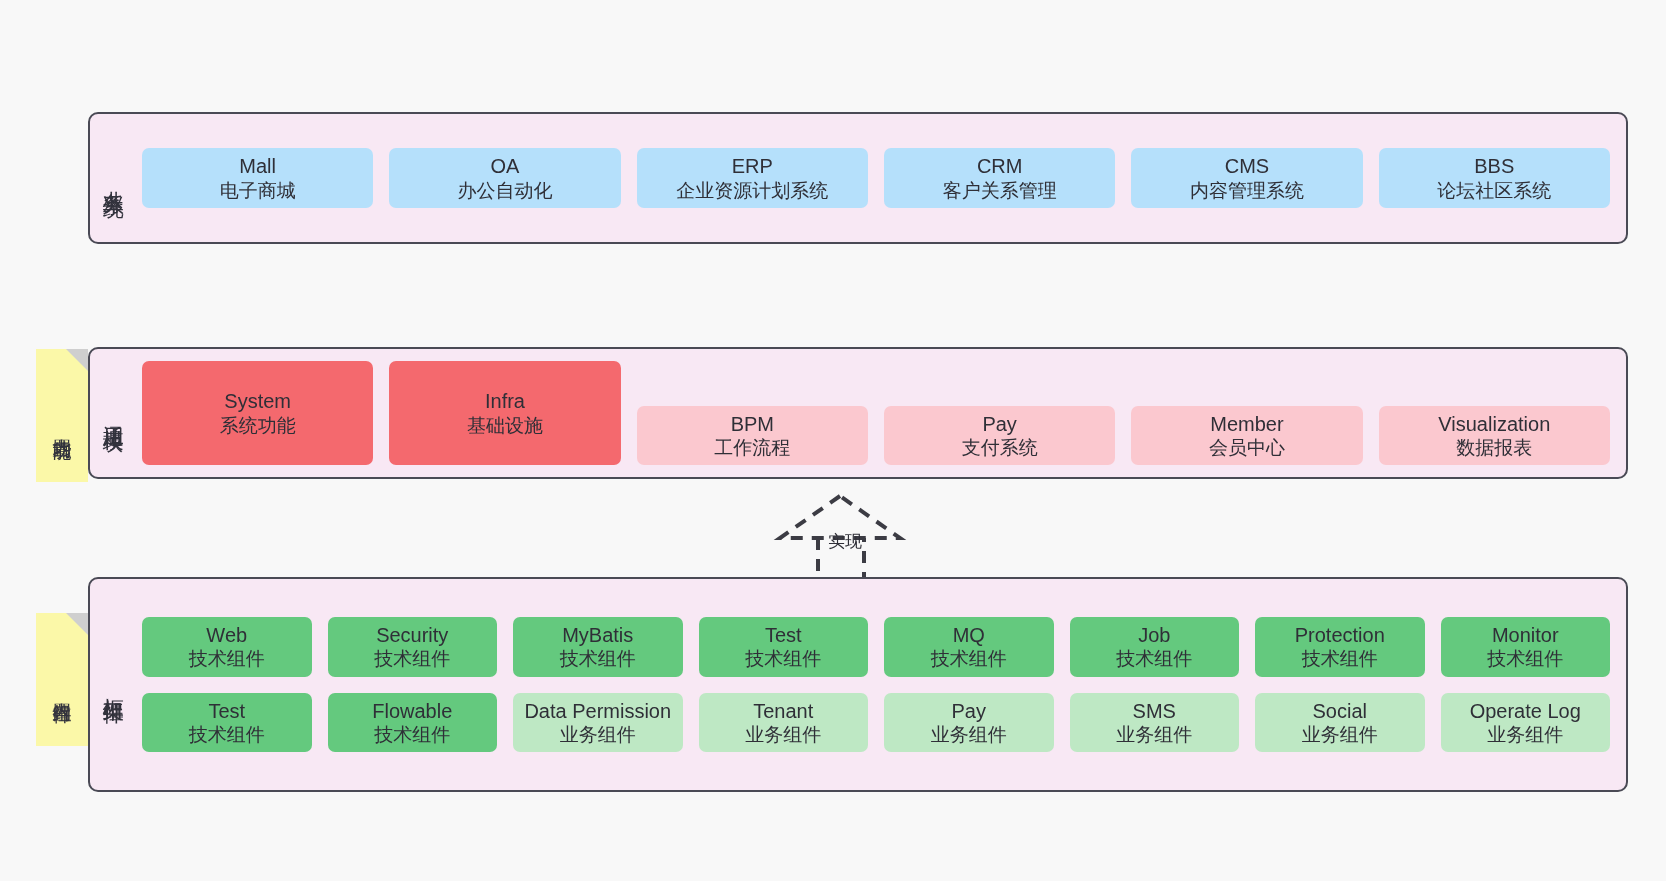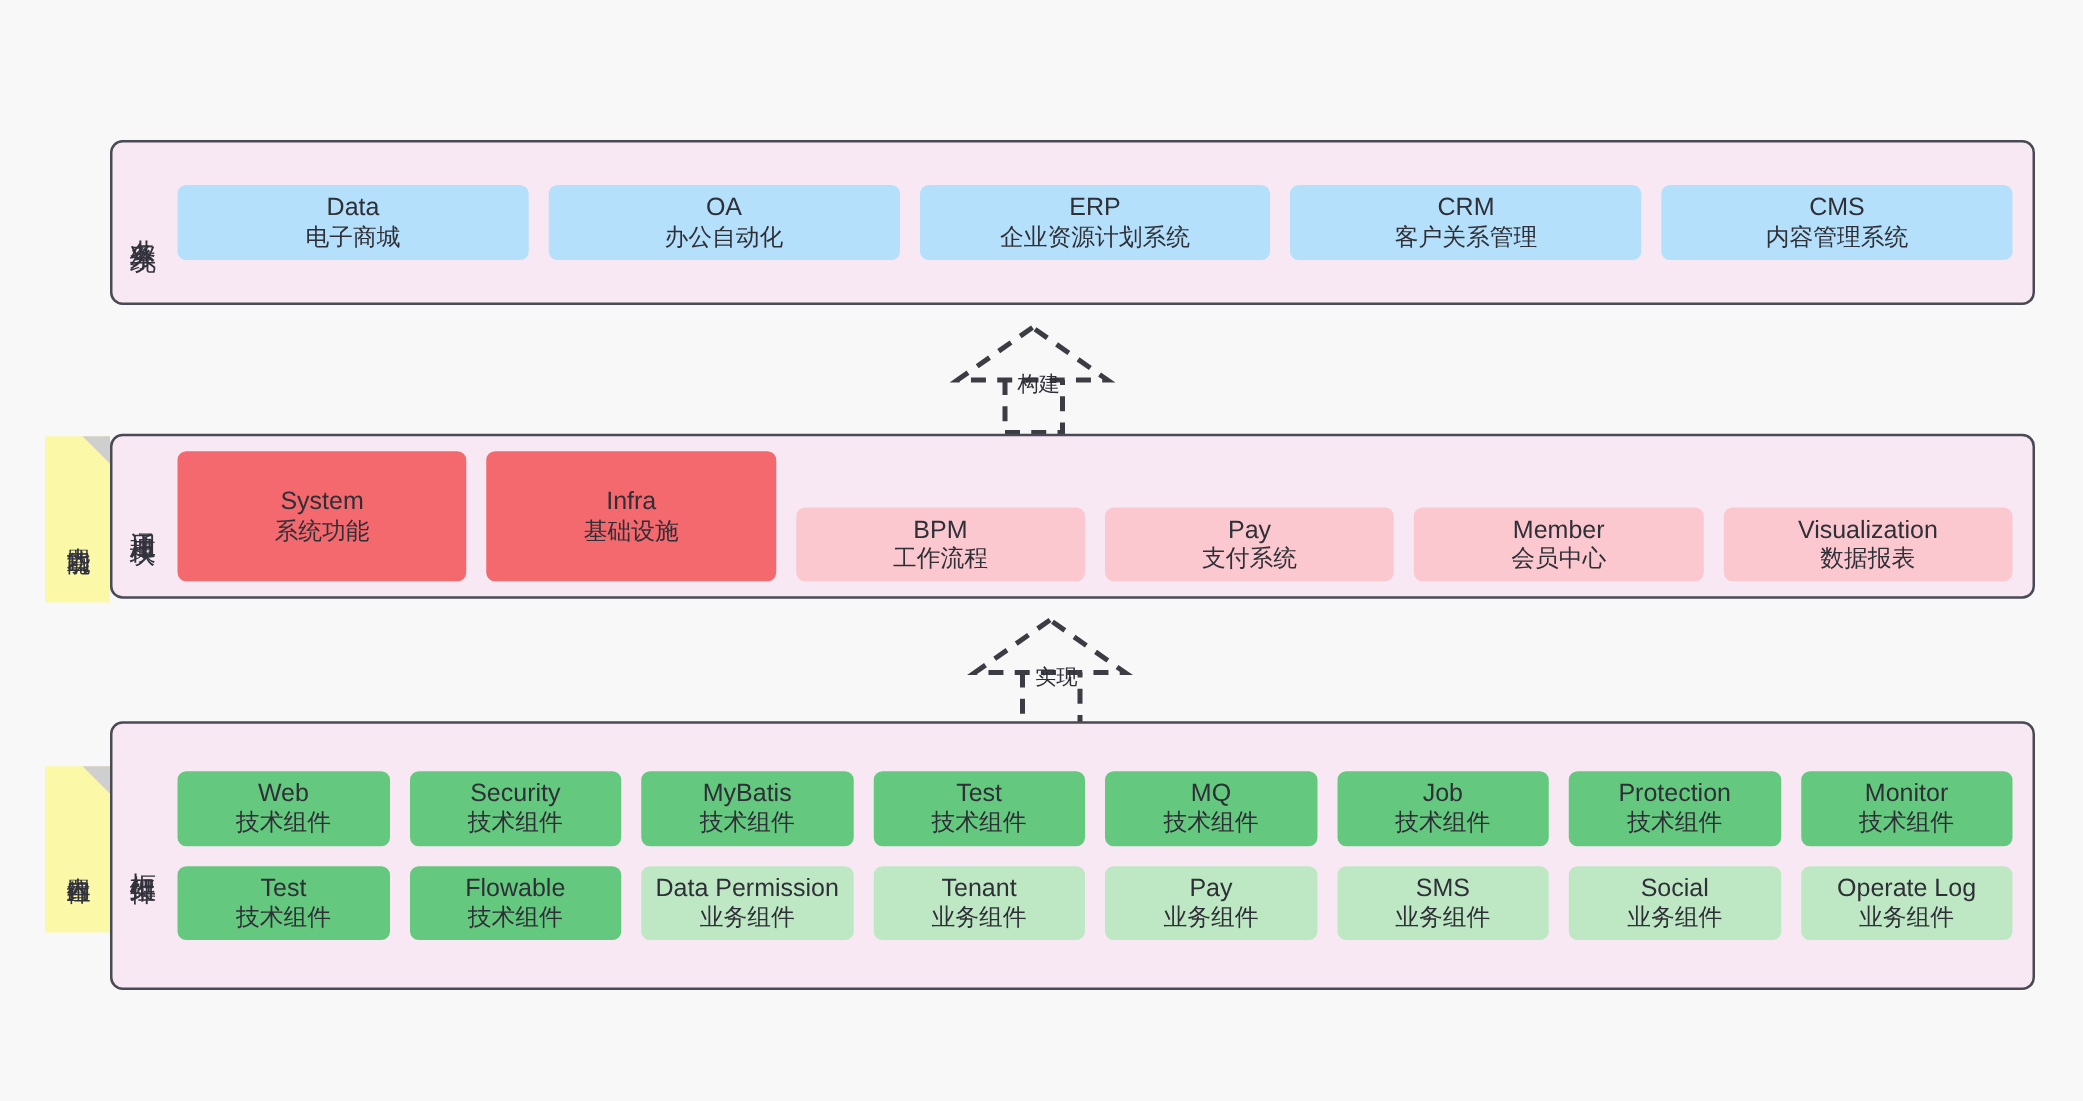--- a/index.html
+++ b/index.html
@@ -109,50 +109,47 @@
 </head>
 <body>
 
 <div id="stage">
 
   <div class="layer" style="left:88px; top:112px; width:1540px; height:132px;">
     <div class="layer-title">业务系统</div>
     <div class="layer-body">
       <div class="row">
         <div class="cell c-blue">
-          <div class="t1">Data</div>
+          <div class="t1">Mall</div>
           <div class="t2">电子商城</div>
         </div>
         <div class="cell c-blue">
           <div class="t1">OA</div>
           <div class="t2">办公自动化</div>
         </div>
         <div class="cell c-blue">
           <div class="t1">ERP</div>
           <div class="t2">企业资源计划系统</div>
         </div>
         <div class="cell c-blue">
           <div class="t1">CRM</div>
           <div class="t2">客户关系管理</div>
         </div>
         <div class="cell c-blue">
           <div class="t1">CMS</div>
           <div class="t2">内容管理系统</div>
         </div>
+        <div class="cell c-blue">
+          <div class="t1">BBS</div>
+          <div class="t2">论坛社区系统</div>
+        </div>
       </div>
     </div>
   </div>
 
-  <div class="arrow" style="left:758px; top:258px;">
-    <svg width="140" height="92" viewBox="0 0 140 92">
-      <path d="M 68 4 L 8 46 L 128 46 Z" fill="none" stroke="#3c3c44" stroke-width="4" stroke-dasharray="12,9" stroke-linecap="butt"></path>
-      <path d="M 46 46 L 46 88 L 92 88 L 92 46" fill="none" stroke="#3c3c44" stroke-width="4" stroke-dasharray="12,9" stroke-linecap="butt"></path>
-    </svg>
-    <div class="arrow-label" style="left:56px; top:38px;">构建</div>
-  </div>
 
   <div class="note" style="left:36px; top:349px; width:52px; height:133px;">
     <span>内置功能</span>
   </div>
   <div class="layer" style="left:88px; top:347px; width:1540px; height:132px;">
     <div class="layer-title">通用模块</div>
     <div class="layer-body">
       <div class="row">
         <div class="cell c-red">
           <div class="t1">System</div>

